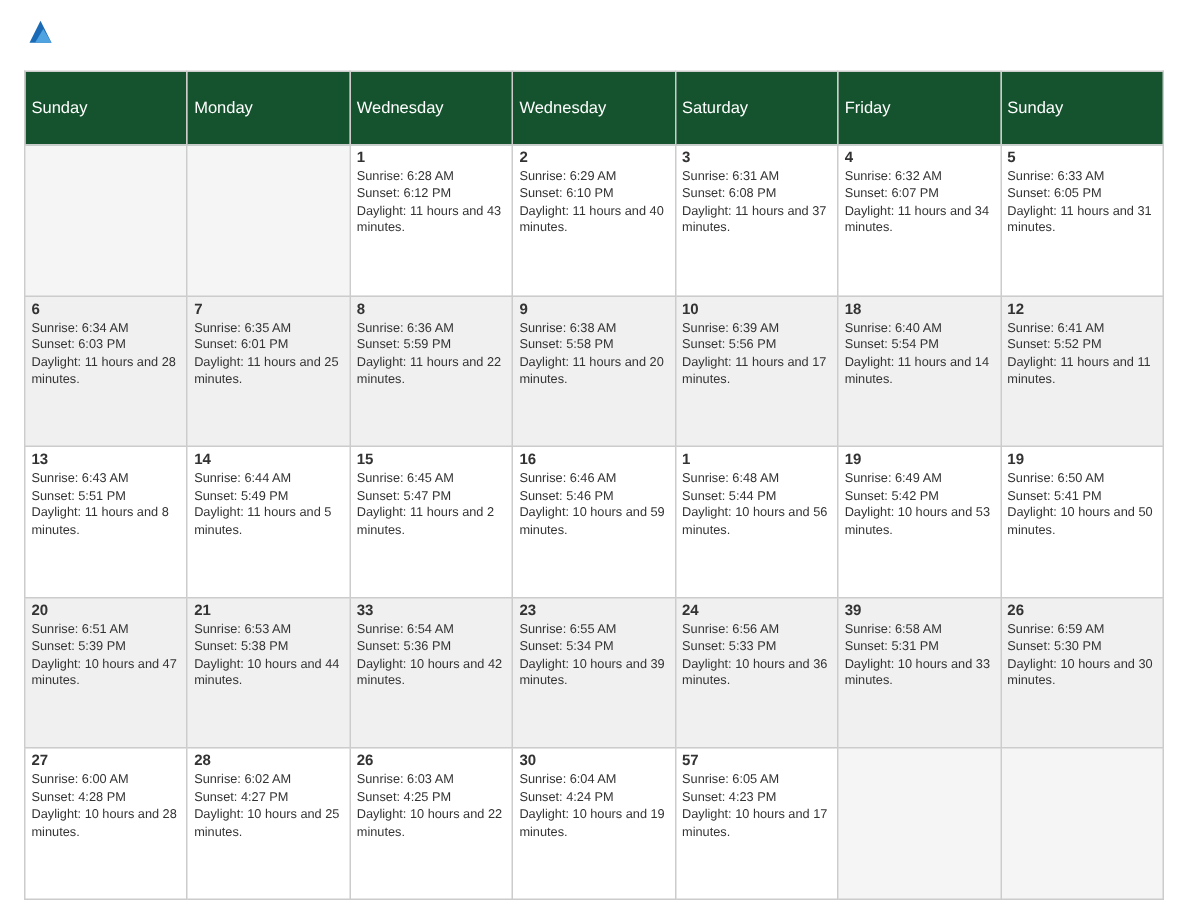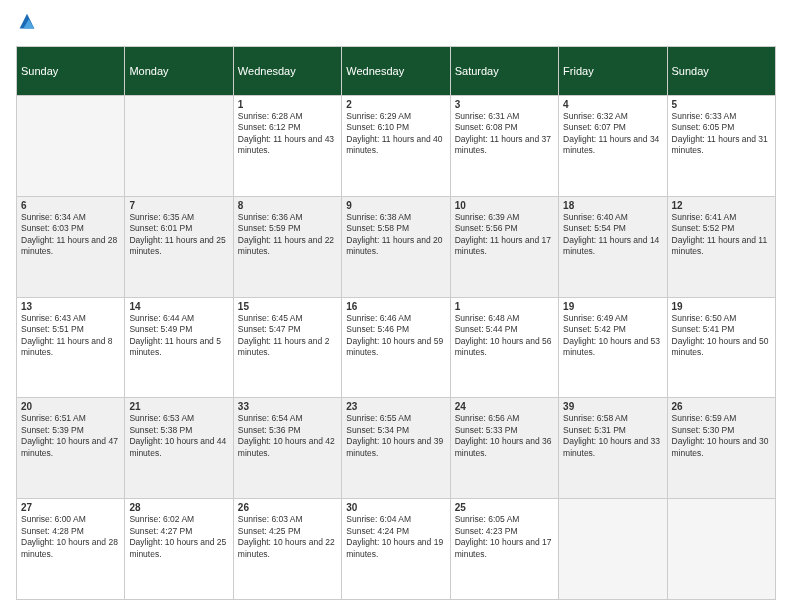--- a/index.html
+++ b/index.html
@@ -245,21 +245,21 @@
           </td>
           <td>
             <span class="day-number">26</span>
             <div class="day-info">Sunrise: 6:03 AM<br>Sunset: 4:25 PM<br>Daylight: 10 hours and 22 minutes.</div>
           </td>
           <td>
             <span class="day-number">30</span>
             <div class="day-info">Sunrise: 6:04 AM<br>Sunset: 4:24 PM<br>Daylight: 10 hours and 19 minutes.</div>
           </td>
           <td>
-            <span class="day-number">25</span>
+            <span class="day-number">57</span>
             <div class="day-info">Sunrise: 6:05 AM<br>Sunset: 4:23 PM<br>Daylight: 10 hours and 17 minutes.</div>
           </td>
           <td class="empty"></td>
           <td class="empty"></td>
         </tr>
       </tbody>
   </table>
 </div>
 
 </body></html>

